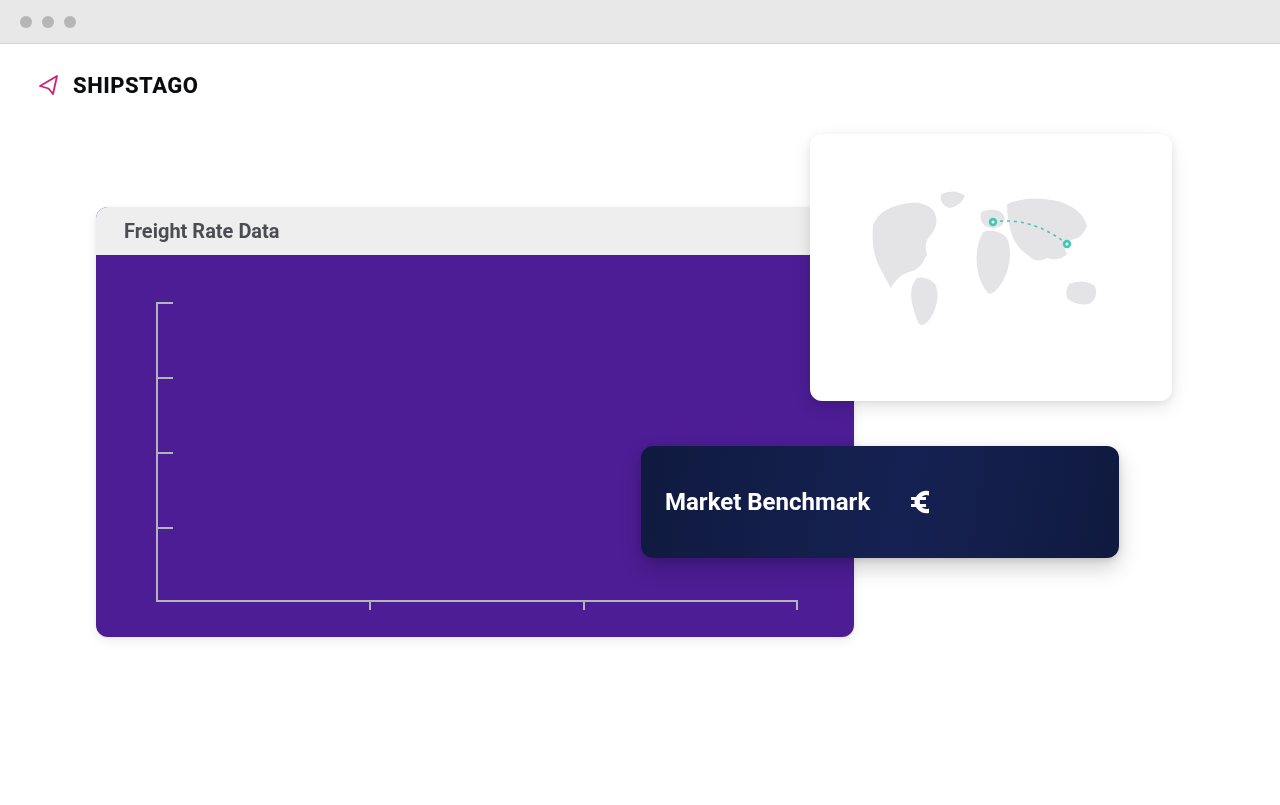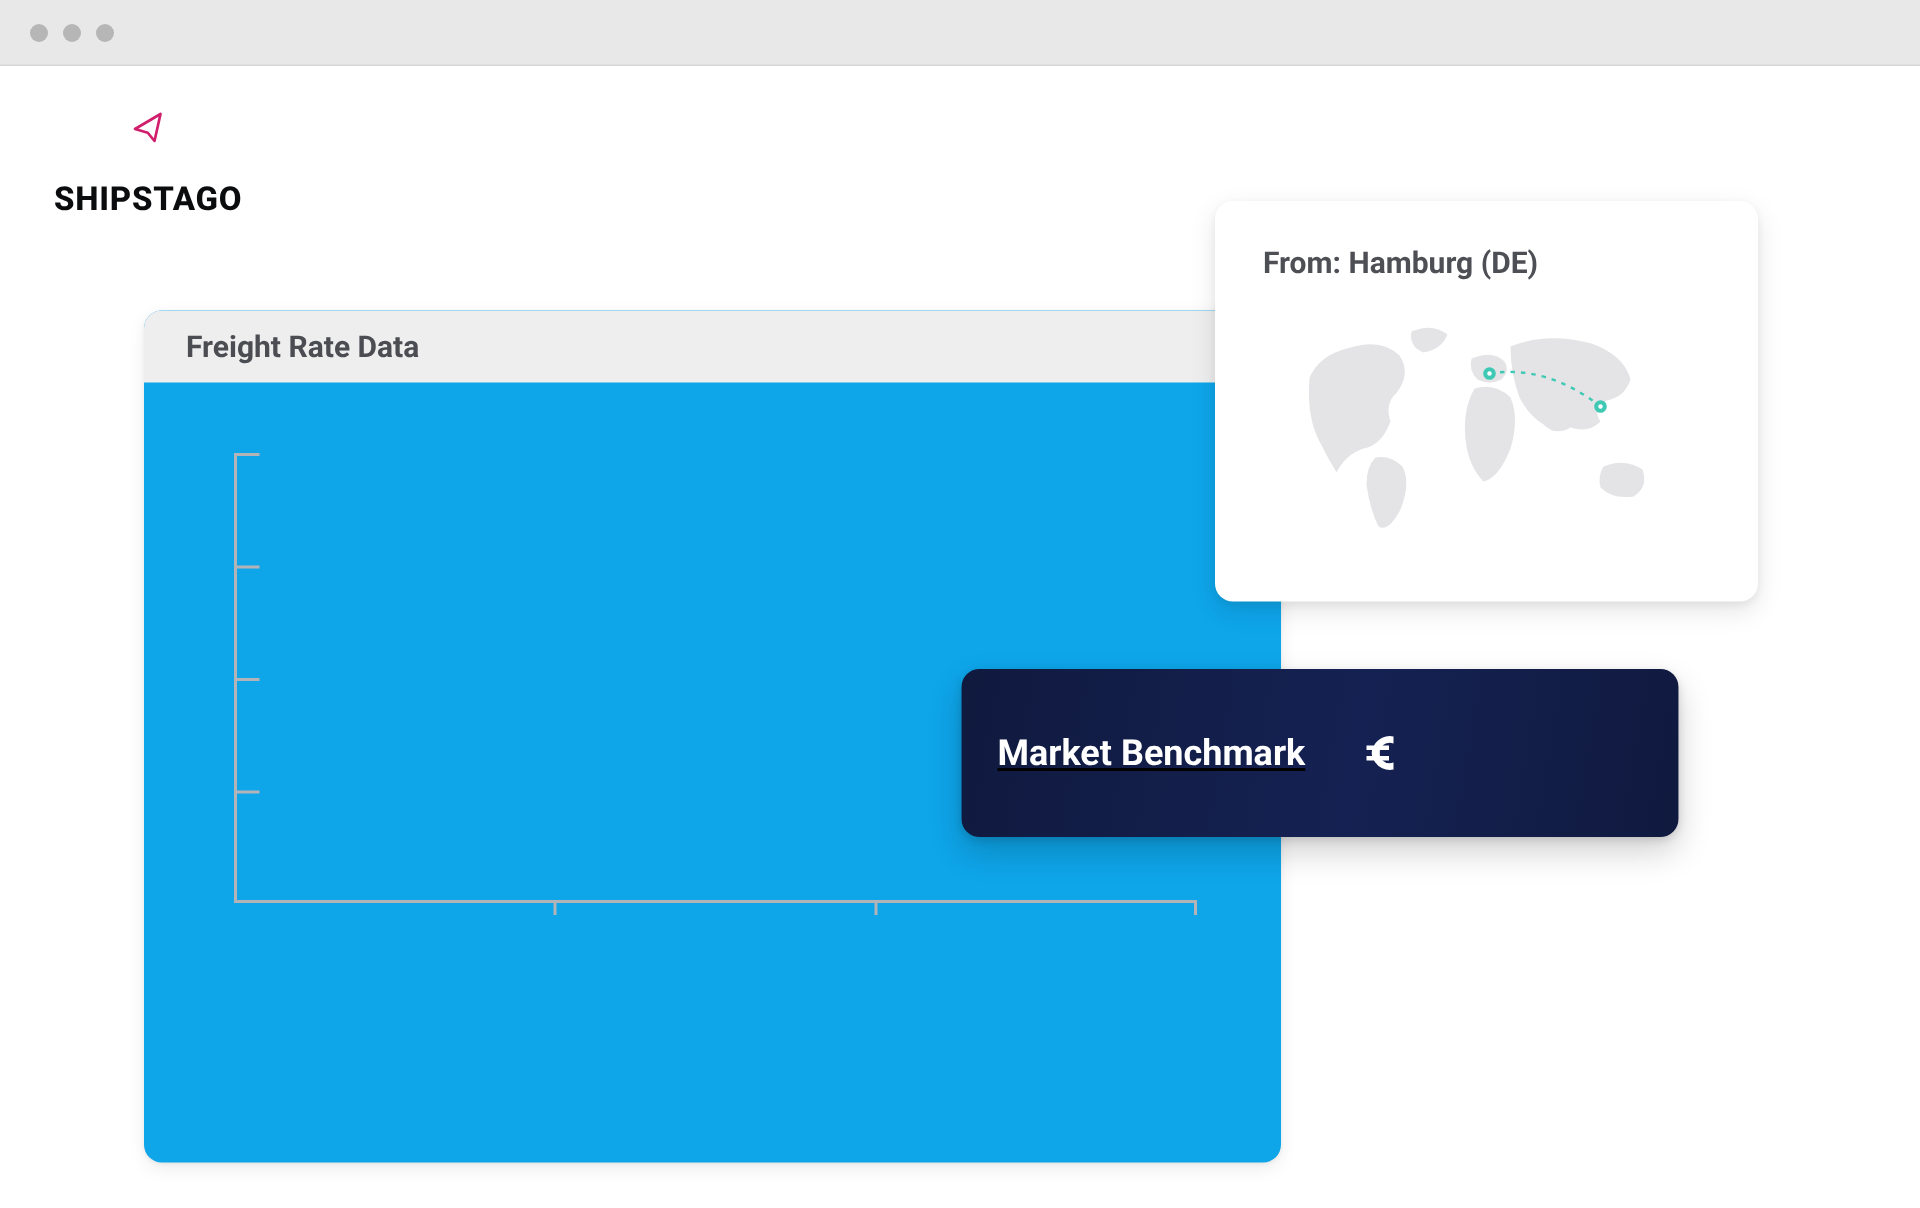--- a/index.html
+++ b/index.html
@@ -29,39 +29,38 @@
   background: #b6b6b6;
 }
 
 
 .logo-wrap {
   position: absolute;
   top: 72px;
   left: 36px;
   display: flex;
   align-items: center;
-  gap: 23px;
-  flex-direction: column;
+  gap: 11px;
 }
 .logo-wrap svg { display: block; }
 .brand-text {
   font-weight: 800;
   font-size: 22px;
   color: #0b0c0d;
   letter-spacing: 0.5px;
 }
 
 
 .freight-card {
   position: absolute;
   top: 207px;
   left: 96px;
   width: 758px;
-  height: 568px;
-  background: #0ea5e9;
+  height: 430px;
+  background: #4c1d95;
   border-radius: 12px;
   box-shadow: 0 4px 12px rgba(0,0,0,0.07), 0 1px 3px rgba(0,0,0,0.06);
   overflow: hidden;
 }
 .freight-header {
   background: #eeeeef;
   height: 48px;
   display: flex;
   align-items: center;
   padding-left: 28px;
@@ -139,21 +138,20 @@
   left: 641px;
   width: 478px;
   height: 112px;
   background: linear-gradient(100deg, #101a3f 0%, #152152 55%, #101a3f 100%);
   border-radius: 12px;
   box-shadow: 0 10px 22px rgba(0,0,0,0.18), 0 2px 6px rgba(0,0,0,0.12);
   display: flex;
   align-items: center;
   padding-left: 24px;
   gap: 32px;
-  text-decoration: underline;
 }
 .benchmark-label {
   font-size: 24px;
   font-weight: 700;
   color: #ffffff;
 }
 .euro-icon {
   color: #ffffff;
   display: flex;
   align-items: center;
@@ -190,24 +188,20 @@
     </div>
     <div class="x-axis">
       <div class="x-tick" style="left:33.33%"></div>
       <div class="x-tick" style="left:66.66%"></div>
       <div class="x-tick" style="left:100%"></div>
     </div>
   </div>
 </div>
 
 <div class="route-card">
-  <div class="route-line">
-    <span>From:</span>
-    <span>Hamburg (DE)</span>
-  </div>
   <div class="world-map">
     <svg width="260" height="150" viewBox="0 0 260 150">
 
       <g fill="#e4e4e6">
 
         <path d="M12 45 Q18 30 38 25 Q60 18 72 30 Q80 42 70 55 Q62 62 66 74 Q60 90 48 92 Q36 96 30 108 Q24 98 18 86 Q10 70 12 45 Z"></path>
 
         <path d="M56 98 Q66 96 74 104 Q80 116 72 134 Q64 148 58 144 Q52 132 50 116 Q50 104 56 98 Z"></path>
 
         <path d="M80 14 Q94 8 104 16 Q100 26 88 28 Q78 24 80 14 Z"></path>

